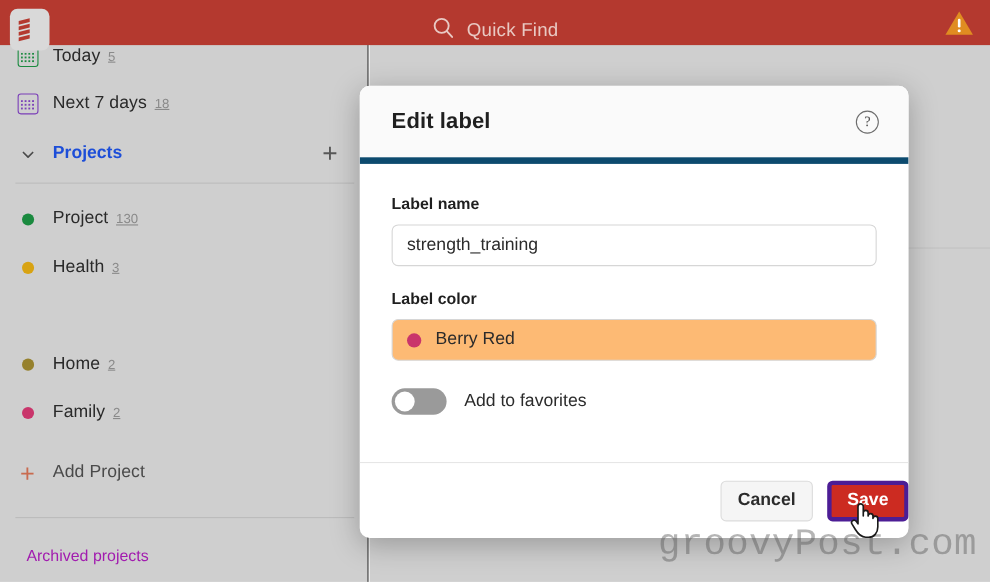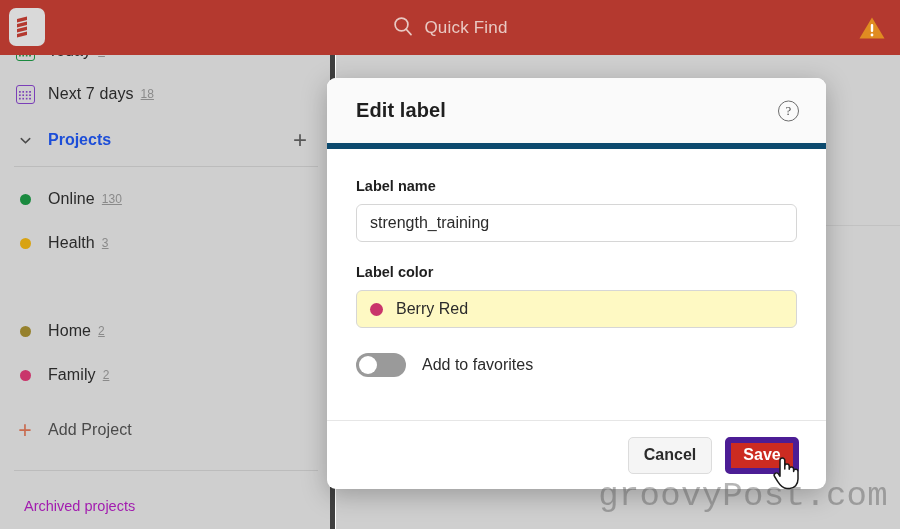--- a/index.html
+++ b/index.html
@@ -15,21 +15,21 @@
     background: #ffffff;
     overflow: hidden;
   }
 
   
   .sidebar {
     position: absolute;
     left: 0; top: 0;
     width: 335px; height: 529px;
     background: #cfcfcf;
-    border-right: 5px solid #404040;
+    border-right: 1px solid #404040;
   }
   .nav-row {
     position: absolute;
     left: 0; width: 335px;
     display: flex; align-items: center;
     padding-left: 14px;
   }
   .nav-icon {
     width: 22px; height: 22px;
     flex: 0 0 22px;
@@ -146,21 +146,21 @@
     position: absolute;
     left: 0; top: 225px;
     width: 564px; height: 1px;
     background: #c2c2c2;
   }
 
   
   .topbar {
     position: absolute;
     left: 0; top: 0;
-    width: 900px; height: 55px;
+    width: 900px; height: 41px;
     background: #b4392f;
     z-index: 20;
   }
   .logo {
     position: absolute;
     left: 9px; top: 8px;
     width: 36px; height: 38px;
     background: #d9d9d9;
     border-radius: 7px;
     overflow: hidden;
@@ -240,21 +240,21 @@
     display: flex; align-items: center;
     padding: 0 13px;
     font-size: 16px;
     color: #2b2b2b;
   }
   .field-gap { height: 22px; }
   .select-input {
     width: 441px; height: 38px;
     border: 1px solid #d6d6d6;
     border-radius: 6px;
-    background: #fef9c3;
+    background: #fdba74;
     display: flex; align-items: center;
     padding: 0 13px;
     gap: 13px;
   }
   .sel-dot { width: 13px; height: 13px; border-radius: 50%; flex: 0 0 13px; }
   .sel-text { font-size: 16px; color: #2b2b2b; }
 
   .fav-row {
     display: flex; align-items: center;
     gap: 16px;
@@ -276,39 +276,38 @@
   }
   .fav-text { font-size: 16px; color: #2b2b2b; }
 
   .modal-footer {
     position: absolute;
     left: 0; bottom: 0;
     width: 499px; height: 69px;
     border-top: 1px solid #e6e6e6;
     display: flex; align-items: center; justify-content: flex-end;
     gap: 13px;
-    padding-right: 27px;
   }
   .btn {
     height: 37px;
     border-radius: 5px;
     display: flex; align-items: center; justify-content: center;
     font-size: 16px; font-weight: bold;
     cursor: pointer;
   }
   .btn-cancel {
     width: 84px;
     background: #f5f5f5;
     border: 1px solid #dcdcdc;
     color: #2b2b2b;
   }
   .btn-save {
     width: 74px;
     background: #cc2b21;
-    border: 6px solid #4c1d95;
+    border: 4px solid #4c1d95;
     color: #ffffff;
   }
 
   
   .cursor {
     position: absolute;
     left: 772px; top: 455px;
     width: 30px; height: 36px;
     z-index: 60;
     pointer-events: none;
@@ -357,21 +356,21 @@
       </span>
       <span class="section-title">Projects</span>
       <span class="plus-btn">+</span>
     </div>
     <div class="divider" style="top:166px;"></div>
 
     <div class="proj-row" style="top:184px;">
       <span class="dot-wrap">
           <span class="dot" style="background:#1a8a3f"></span>
         </span>
-      <span class="nav-label">Online</span>
+      <span class="nav-label">Project</span>
       <span class="nav-count">130</span>
     </div>
 
     <div class="proj-row" style="top:228px;">
       <span class="dot-wrap">
           <span class="dot" style="background:#d8a313"></span>
         </span>
       <span class="nav-label">Health</span>
       <span class="nav-count">3</span>
     </div>

